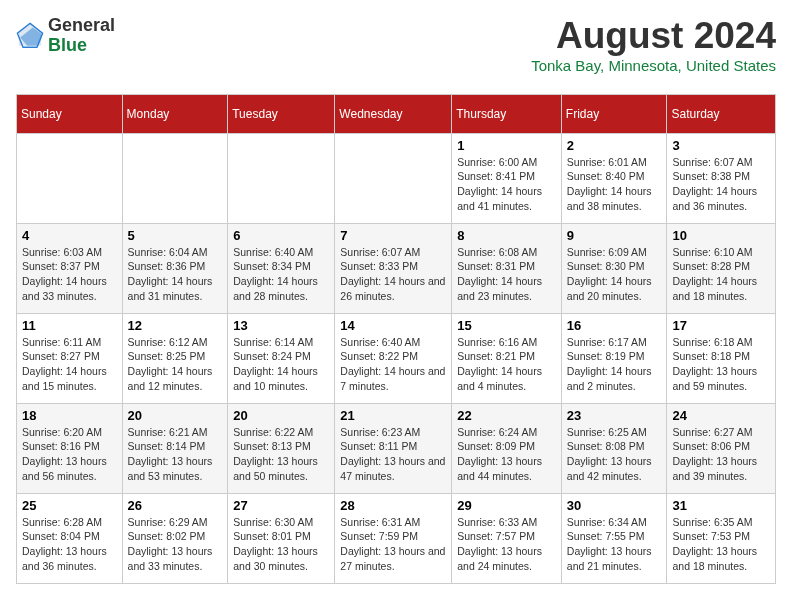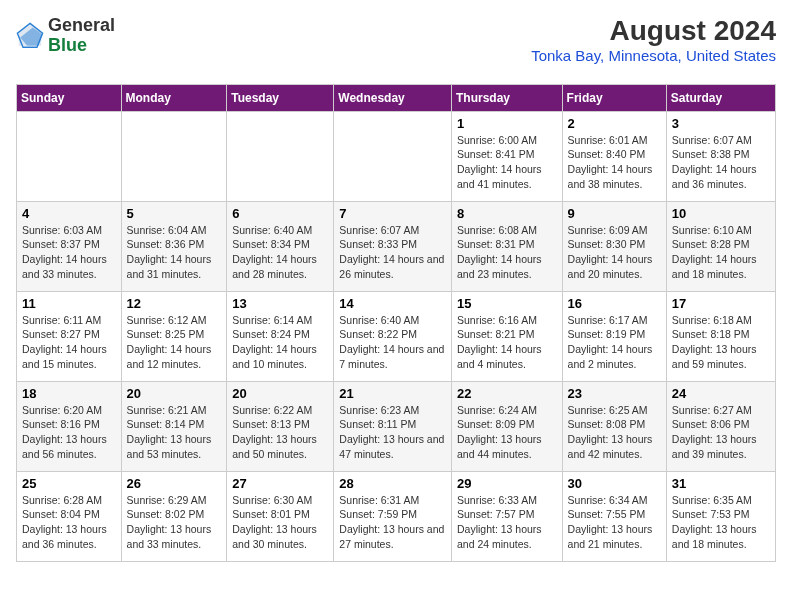--- a/index.html
+++ b/index.html
@@ -29,42 +29,42 @@
     .logo-text .general { color: #333; }
     .logo-text .blue { color: #15803d; }
     .logo-icon {
       width: 28px;
       height: 28px;
     }
     .title-area {
       text-align: right;
     }
     .month-year {
-      font-size: 28px;
+      font-size: 37px;
       font-weight: bold;
       color: #333;
       line-height: 1.1;
     }
     .location {
       font-size: 15px;
-      color: #1d4ed8;
+      color: #15803d;
       font-weight: normal;
     }
     table {
       width: 100%;
       border-collapse: collapse;
       font-size: 11px;
     }
     thead th {
-      background-color: #701a75;
+      background-color: #b91c1c;
       color: #fff;
-      padding: 6px 4px;
+      padding: 12px 4px;
       text-align: left;
       font-size: 12px;
-      font-weight: bold;
+      font-weight: normal;
       border: 1px solid #ccc;
     }
     tbody td {
       border: 1px solid #ccc;
       padding: 4px 5px;
       vertical-align: top;
       height: 90px;
       background: #fff;
     }
     tbody tr:nth-child(even) td {

